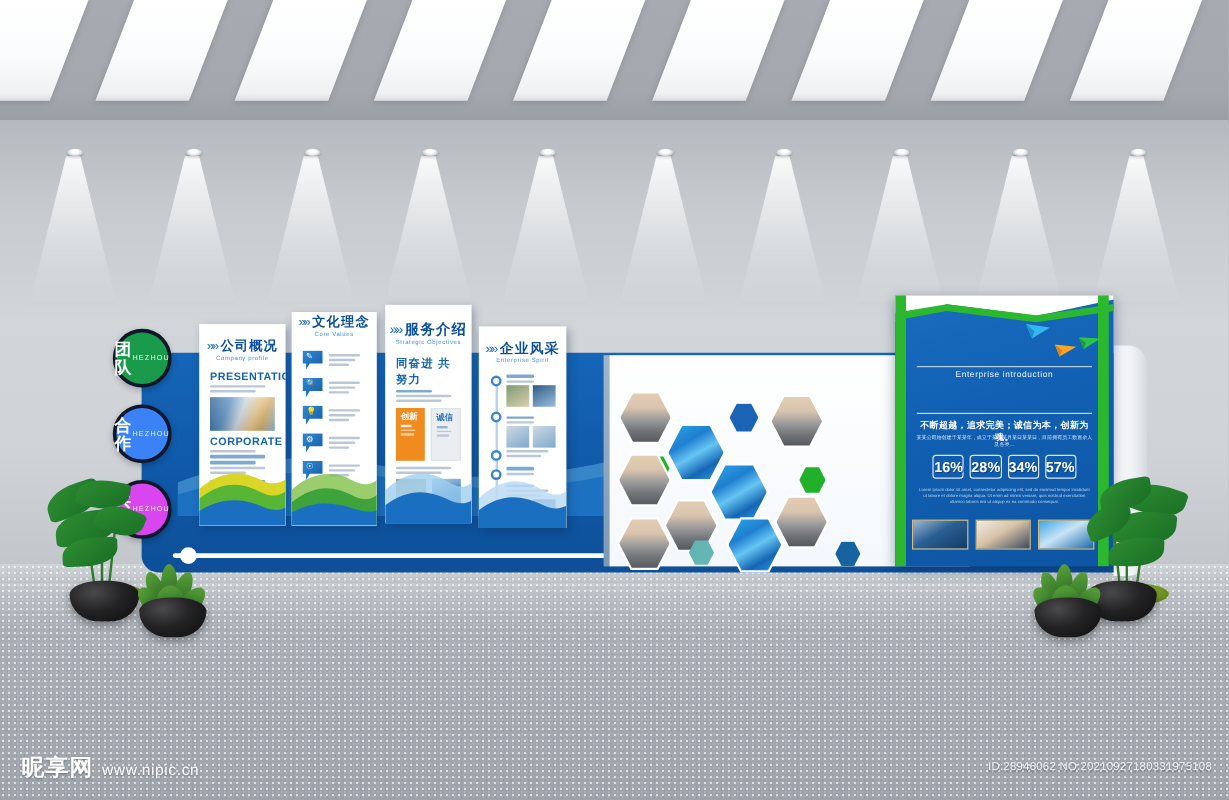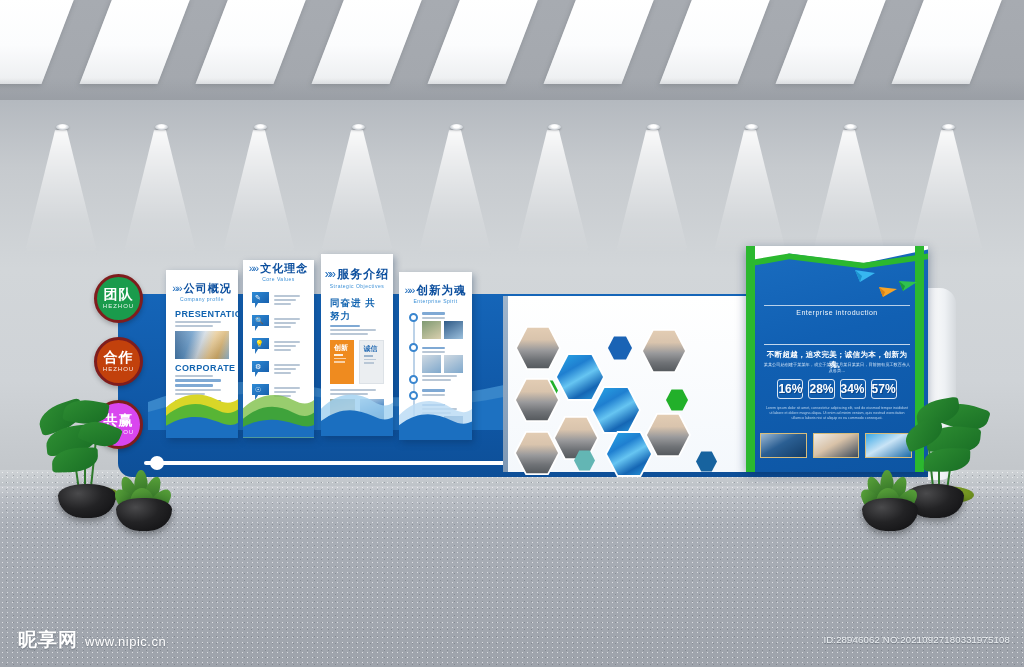--- a/index.html
+++ b/index.html
@@ -167,21 +167,21 @@
   .tl-pic { flex:1; height:18px; }
   .tp1{background:linear-gradient(150deg,#7f9a72,#d9cfae);}
   .tp2{background:linear-gradient(150deg,#2f5a86,#9cc0dd);}
   .tp3{background:linear-gradient(150deg,#cfd9e2,#7fa8cc);}
   .tp4{background:linear-gradient(150deg,#b94a4a,#e0b49a);}
   .tp5{background:linear-gradient(150deg,#1b4f86,#4f8ec6);}
 
   
   .badge {
     position: absolute; width: 49px; height: 49px; border-radius: 50%;
-    border: 3px solid #7f1d1d; display: flex; flex-direction: column;
+    border: 3px solid #0f172a; display: flex; flex-direction: row;
     align-items: center; justify-content: center; color: #ffffff;
     box-shadow: 0 2px 5px rgba(0,0,0,.25);
   }
   .badge .bcn { font-size: 14px; font-weight: 700; line-height: 15px; letter-spacing: 1px; }
   .badge .ben { font-size: 6px; letter-spacing: 1px; opacity: .9; line-height: 8px; }
 
   
   .green-banner {
     position: absolute; left: 500px; top: 33px; width: 134px; height: 24px;
     background: linear-gradient(180deg,#34c235 0%, #14a81a 100%);
@@ -502,21 +502,21 @@
       <svg class="wave" viewBox="0 0 72 50" preserveAspectRatio="none">
         <path d="M0 28 C18 14 36 14 52 22 C62 27 67 26 72 23 L72 50 L0 50 Z" fill="#9ed0f0" opacity=".8"></path>
         <path d="M0 38 C20 26 36 28 52 34 C62 38 67 37 72 35 L72 50 L0 50 Z" fill="#1b6fc0"></path>
       </svg>
     </div>
 
     <div class="panel" style="left:281px; top:20px; width:73px; height:168px;">
       <div class="ptitle" style="padding-top:11px;">
         <div style="font-size:11.5px;">
           <span class="chev">»»</span>
-          <span class="cn">创新为魂</span>
+          <span class="cn">企业风采</span>
         </div>
         <div class="en" style="font-size:5px;">Enterprise Spirit</div>
       </div>
       <div class="p-body" style="margin-top:8px;">
         <div class="tl">
           <div class="tl-axis"></div>
           <div class="tl-node" style="top:1px;"></div>
           <div class="tl-node" style="top:31px;"></div>
           <div class="tl-node" style="top:63px;"></div>
           <div class="tl-node" style="top:79px;"></div>
@@ -560,21 +560,21 @@
       <svg class="wave" viewBox="0 0 73 46" preserveAspectRatio="none">
         <path d="M0 26 C18 12 36 12 52 20 C62 25 68 24 73 21 L73 46 L0 46 Z" fill="#bcdcf5" opacity=".85"></path>
         <path d="M0 34 C20 22 36 24 52 30 C62 34 68 33 73 31 L73 46 L0 46 Z" fill="#1b6fc0"></path>
       </svg>
     </div>
 
     <div class="badge" style="left:-24px; top:22px; background:#1a9b4c;">
       <div class="bcn">团队</div>
       <div class="ben">HEZHOU</div>
     </div>
-    <div class="badge" style="left:-24px; top:85px; background:#c2410c;">
+    <div class="badge" style="left:-24px; top:85px; background:#3b82f6;">
       <div class="bcn">合作</div>
       <div class="ben">HEZHOU</div>
     </div>
     <div class="badge" style="left:-24px; top:148px; background:#d946ef;">
       <div class="bcn">共赢</div>
       <div class="ben">HEZHOU</div>
     </div>
 
 
     <div>

